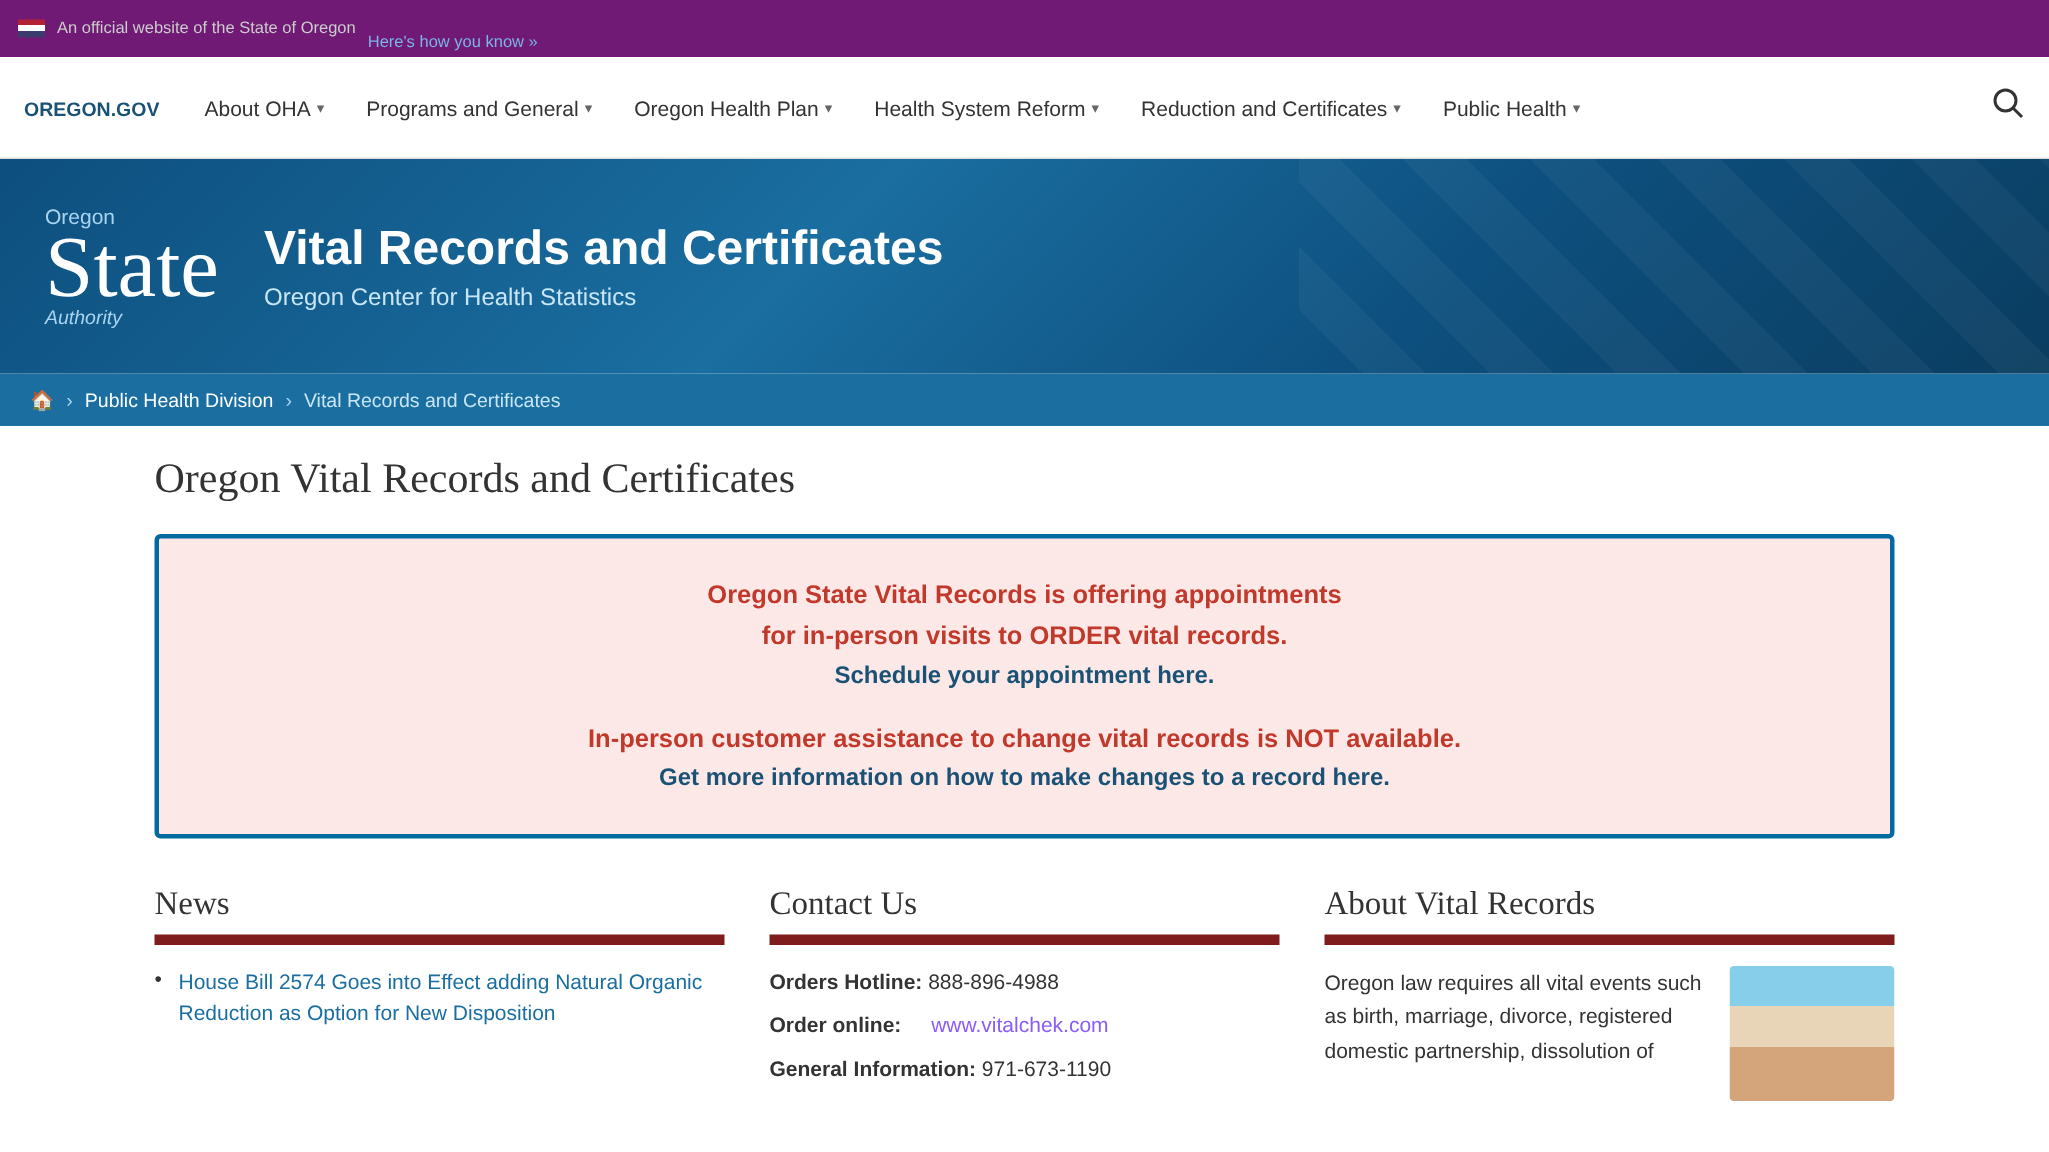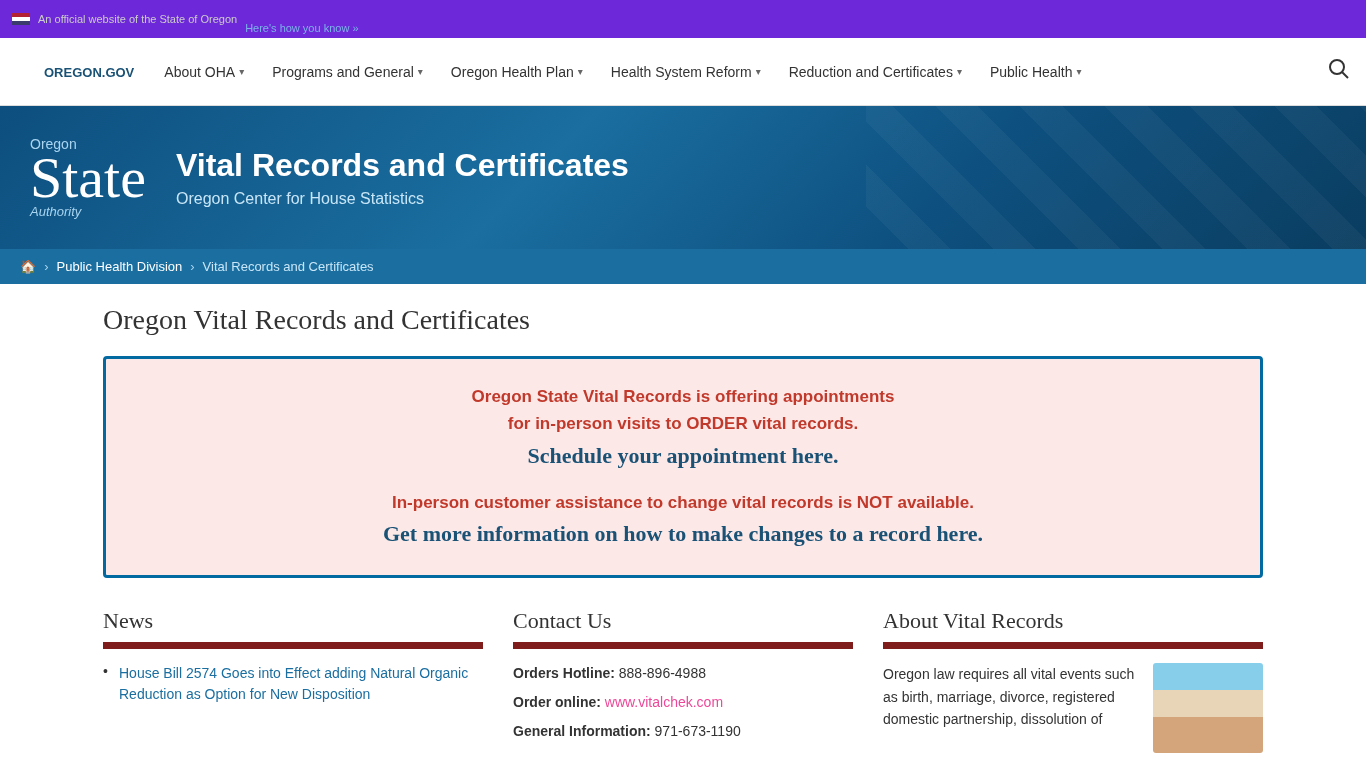--- a/index.html
+++ b/index.html
@@ -1,20 +1,20 @@
 <!DOCTYPE html>
 <html><head>
   <meta charset="utf-8">
   <style>
     * { margin: 0; padding: 0; box-sizing: border-box; }
     body { font-family: Arial, sans-serif; font-size: 14px; color: #333; background: #fff; width: 1366px; }
 
     
     .top-bar {
-      background: #6d28d9;
+      background: #701a75;
       color: #ccc;
       font-size: 11px;
       padding: 4px 12px;
       display: flex;
       align-items: center;
       gap: 8px;
     }
     .top-bar-flag { width: 18px; height: 12px; background: linear-gradient(#b22234 33%, #fff 33%, #fff 66%, #3c3b6e 66%); display: inline-block; }
     .top-bar a { color: #7ab4e8; text-decoration: none; margin-top: 18px; }
 
@@ -26,21 +26,21 @@
       align-items: center;
       padding: 0 8px;
       height: 68px;
     }
     .logo-area {
       display: flex;
       align-items: center;
       gap: 8px;
       margin-right: 16px;
     }
-    .oregon-gov-text { color: #1a5276; font-weight: bold; font-size: 13px; margin-left: 28px; }
+    .oregon-gov-text { color: #1a5276; font-weight: bold; font-size: 13px; }
     .nav-items {
       display: flex;
       align-items: center;
       flex: 1;
       gap: 0;
     }
     .nav-item {
       display: flex;
       align-items: center;
       gap: 4px;
@@ -151,24 +151,23 @@
       margin-bottom: 30px;
     }
     .notice-line-red {
       color: #c0392b;
       font-size: 17px;
       font-weight: 600;
       line-height: 1.6;
     }
     .notice-line-blue {
       color: #1a5276;
-      font-size: 22px;
+      font-size: 16px;
       font-weight: 600;
       line-height: 1.6;
-      font-family: Liberation Serif, serif;
     }
     .notice-link {
       color: #1a5276;
       text-decoration: none;
     }
     .notice-spacer { height: 16px; }
 
     
     .three-cols {
       display: flex;
@@ -189,21 +188,21 @@
       margin-bottom: 14px;
     }
 
     .news-list { padding-left: 0; list-style: none; }
     .news-list li { margin-bottom: 12px; padding-left: 16px; position: relative; }
     .news-list li::before { content: '•'; position: absolute; left: 0; color: #333; }
     .news-list a { color: #1a6ea0; text-decoration: none; font-size: 14px; line-height: 1.5; }
 
     .contact-row { margin-bottom: 8px; font-size: 14px; line-height: 1.5; }
     .contact-label { font-weight: bold; }
-    .contact-link { color: #ec4899; text-decoration: none; }
+    .contact-link { color: #8b5cf6; text-decoration: none; margin-left: 16px; }
 
     .about-text { font-size: 14px; line-height: 1.6; color: #333; }
     .about-with-image { display: flex; gap: 14px; }
     .about-image {
       width: 110px;
       height: 90px;
       flex-shrink: 0;
       background: linear-gradient(135deg, #87ceeb, #4a90d9, #2c5f8a);
       border-radius: 3px;
       overflow: hidden;
@@ -271,21 +270,21 @@
 <div class="hero">
   <div class="hero-logo">
     <div class="oha-logo-container">
       <span class="oha-oregon">Oregon</span>
       <span class="oha-health">State</span>
       <span class="oha-authority">Authority</span>
     </div>
   </div>
   <div class="hero-title-area">
     <div class="hero-title">Vital Records and Certificates</div>
-    <div class="hero-subtitle">Oregon Center for House Statistics</div>
+    <div class="hero-subtitle">Oregon Center for Health Statistics</div>
   </div>
 </div>
 
 <div class="breadcrumb">
   <a href="#">
     <span>🏠</span>
   </a>
   <span class="sep">›</span>
   <a href="#">Public Health Division</a>
   <span class="sep">›</span>

